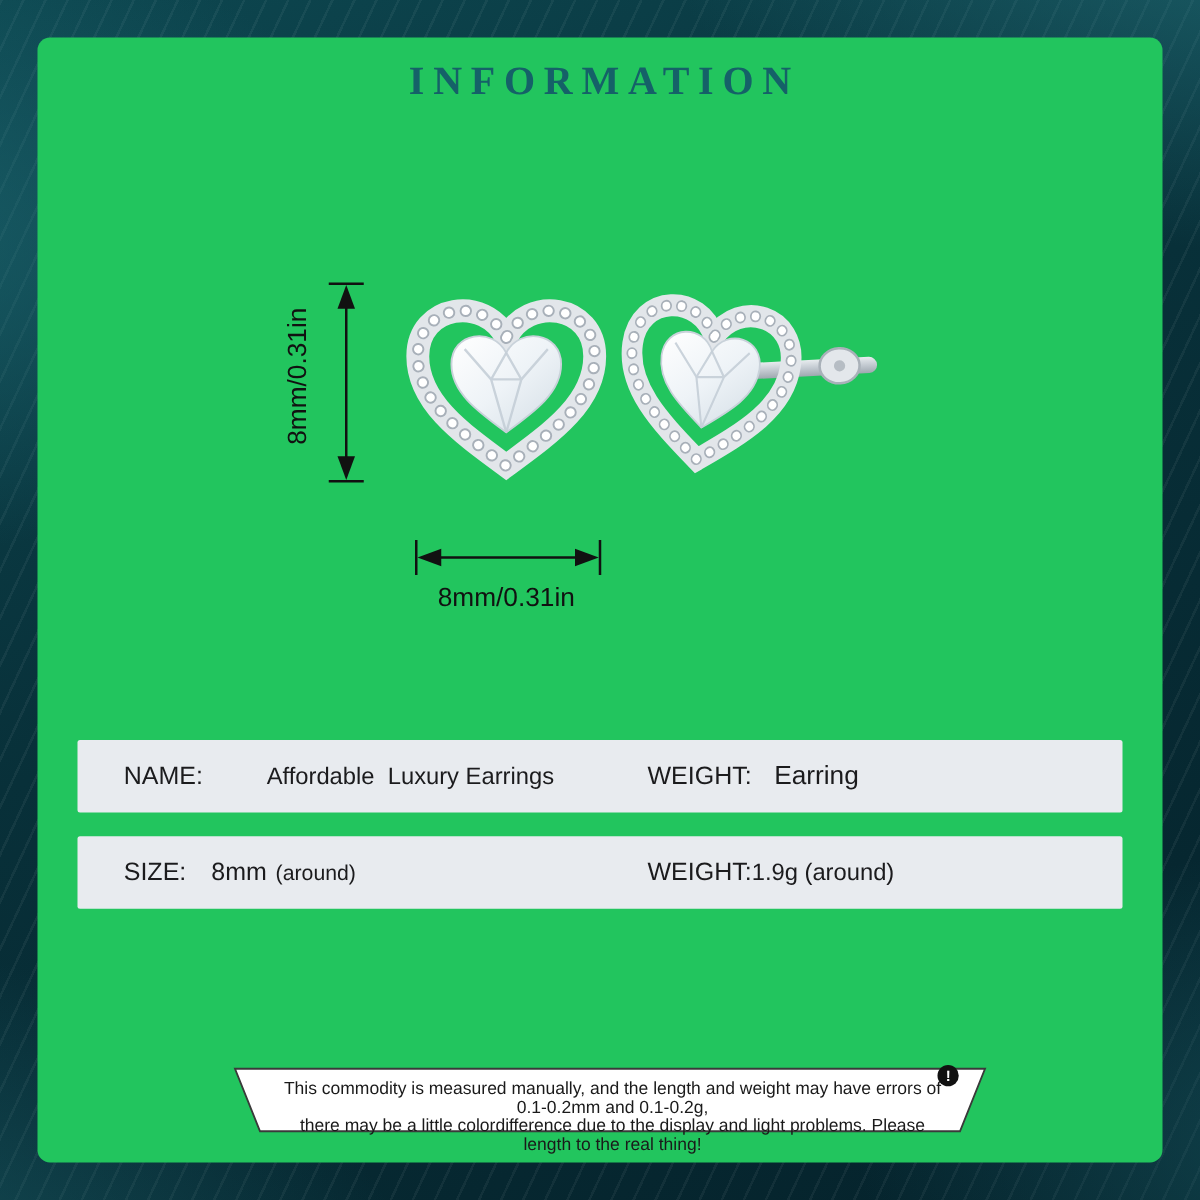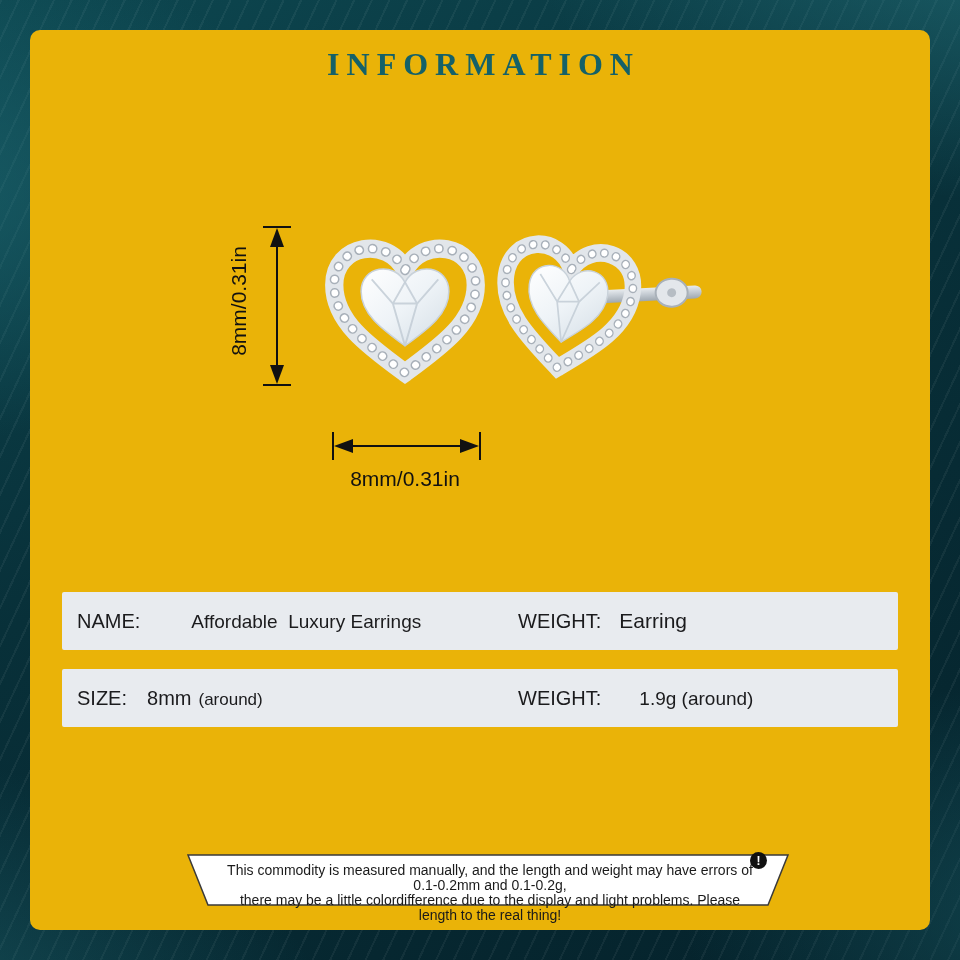--- a/index.html
+++ b/index.html
@@ -11,51 +11,51 @@
     background-image:
       radial-gradient(900px 500px at 110% -10%, rgba(47,138,148,.55), rgba(47,138,148,0) 60%),
       radial-gradient(700px 420px at -10% 20%, rgba(36,118,128,.50), rgba(36,118,128,0) 60%),
       radial-gradient(800px 500px at -15% 110%, rgba(42,130,140,.45), rgba(42,130,140,0) 60%),
       radial-gradient(700px 400px at 115% 95%, rgba(30,105,115,.50), rgba(30,105,115,0) 60%),
       repeating-linear-gradient(115deg, rgba(255,255,255,.05) 0 2px, rgba(0,0,0,0) 2px 16px),
       linear-gradient(155deg,#0d4750 0%,#083039 45%,#05222b 100%);
   }
   .card{
     position:absolute;left:30px;top:30px;width:900px;height:900px;
-    background:#eab308;border-radius:10px;
+    background:#22c55e;border-radius:10px;
   }
   .title{
     position:absolute;top:16px;left:0;width:100%;text-align:center;
     font-family:"Liberation Serif","DejaVu Serif",serif;
     font-size:32px;letter-spacing:7px;padding-left:7px;
     color:#156168;font-weight:600;
   }
   .diagram{position:absolute;left:0;top:150px}
   .dim-label-v{
     position:absolute;left:130px;top:258px;width:160px;height:26px;
     text-align:center;font-size:21px;color:#111;
     transform:rotate(-90deg);
   }
   .dim-label-h{
     position:absolute;left:295px;top:437px;width:160px;
     text-align:center;font-size:21px;color:#111;
   }
   .spec-row{
     position:absolute;left:32px;width:836px;height:58px;
     background:#e8ebef;border-radius:2px;
-    display:flex;align-items:center;padding-left:15px;
+    display:flex;align-items:center;padding-left:37px;
     font-size:20px;color:#1b1b1d;
   }
   .row-1{top:562px}.row-2{top:639px}.row-3{top:716px}
   .cell{display:flex;align-items:baseline}
   .cell-right{position:absolute;left:456px}
   .label{white-space:pre}
   .value{white-space:pre}
   .ml20{margin-left:20px}.ml24{margin-left:24px}.ml30{margin-left:18px}
-  .ml34{margin-left:51px}.ml36{margin-left:36px}.ml38{margin-left:38px}
+  .ml34{margin-left:51px}.ml36{margin-left:36px}.ml38{}
   .fs21{font-size:21px}
   .size-big{font-size:20px}
   .size-small{font-size:17px;margin-left:7px}
   .disclaimer{position:absolute;left:150px;top:822px;width:620px;height:58px}
   .disclaimer svg{position:absolute;left:0;top:0}
   .disc-text{
     position:absolute;left:40px;right:40px;top:11px;text-align:center;
     font-size:14px;line-height:15px;color:#1a1a1a;
   }
   .warn-icon{

